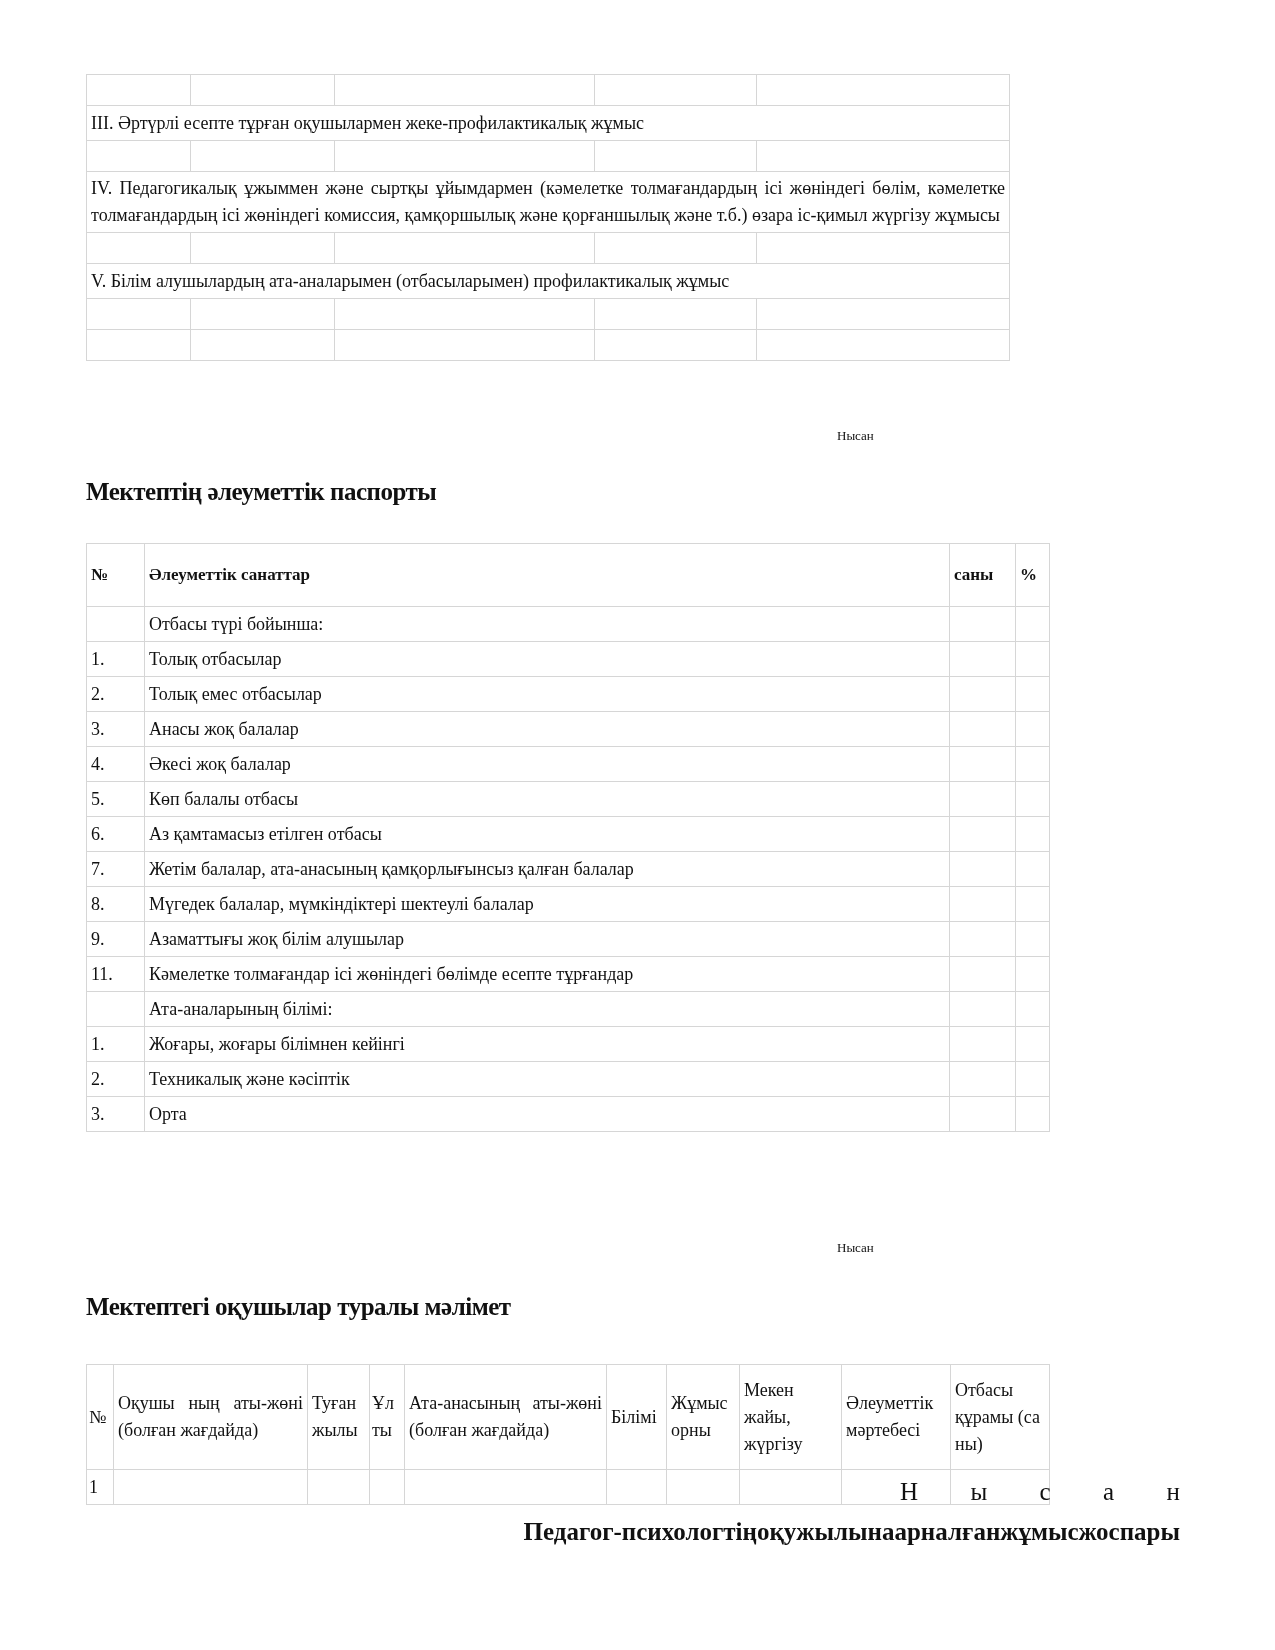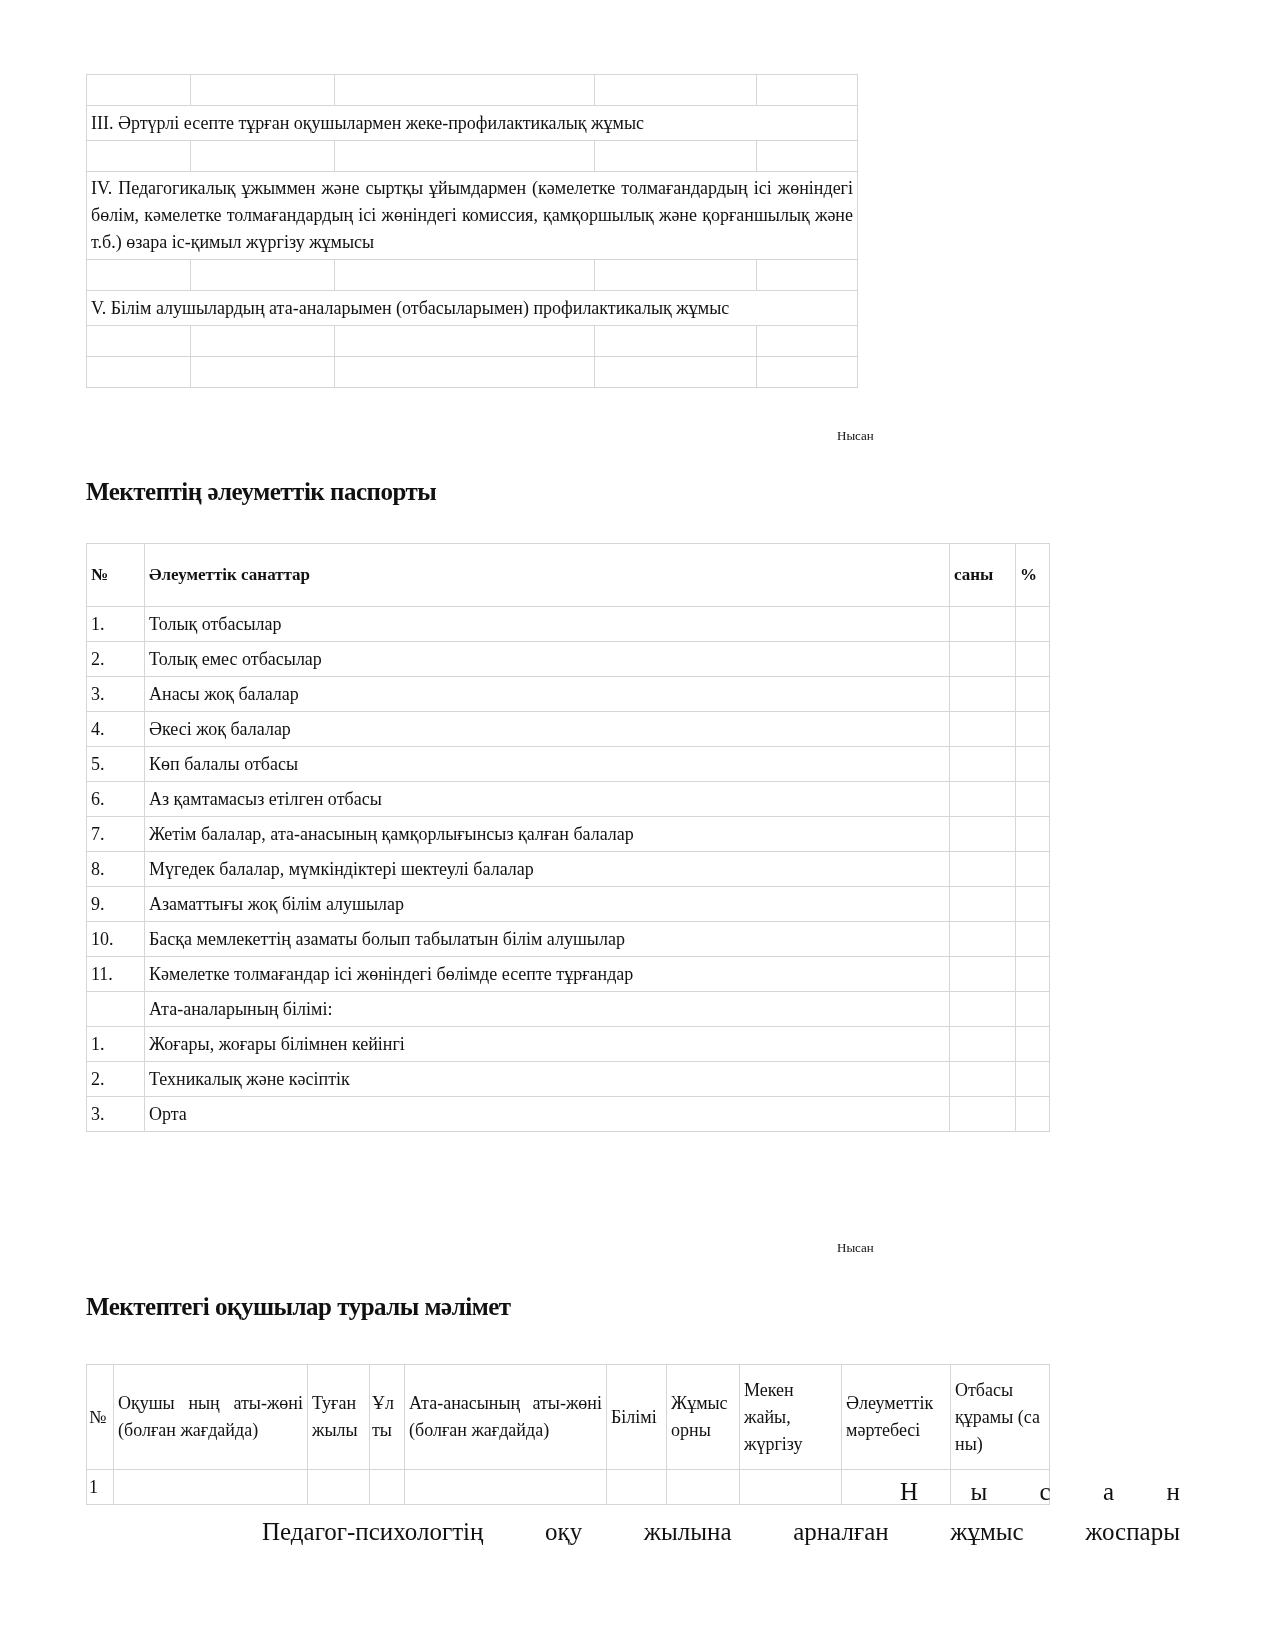--- a/index.html
+++ b/index.html
@@ -1,19 +1,19 @@
 <!DOCTYPE html>
 <html><head>
 <meta charset="utf-8">
 <style>
   html, body { margin: 0; padding: 0; background: #ffffff; }
   body { width: 1275px; height: 1650px; position: relative; font-family: "Liberation Serif", serif; color: #111; font-size: 18px; }
   table { border-collapse: collapse; position: absolute; }
   td, th { border: 1.5px solid #d6d6d6; padding: 0 4px; vertical-align: middle; font-weight: normal; text-align: left; }
-  .t1 { left: 86px; top: 74px; width: 772px; }
+  .t1 { left: 86px; top: 74px; width: 924px; }
   .t1 td { height: 30px; }
   .t1 .sec td { height: 34px; font-size: 18px; }
   .t1 .multi td { line-height: 27px; padding-top: 3px; padding-bottom: 3px; text-align: justify; }
   .label-right { position: absolute; font-size: 13px; }
   .heading { position: absolute; left: 86px; font-weight: bold; font-size: 25px; letter-spacing: -0.5px; text-align: right; }
   .t2 { left: 86px; top: 543px; width: 964px; }
   .t2 td { height: 34px; font-size: 18px; }
   .t2 .hdr td { height: 62px; font-weight: bold; font-size: 17px; }
   .t3 { left: 86px; top: 1364px; width: 964px; }
   .t3 td { font-size: 18px; line-height: 27px; }
@@ -94,20 +94,26 @@
   <tbody>
       <tr class="hdr">
     <td>№</td>
     <td>Әлеуметтік санаттар</td>
     <td>саны</td>
     <td>%</td>
   </tr>
   </tbody>
     <tbody id="sp-body">
       <tr>
+        <td></td>
+        <td>Отбасы түрі бойынша:</td>
+        <td></td>
+        <td></td>
+      </tr>
+      <tr>
         <td>1.</td>
         <td>Толық отбасылар</td>
         <td></td>
         <td></td>
       </tr>
       <tr>
         <td>2.</td>
         <td>Толық емес отбасылар</td>
         <td></td>
         <td></td>
@@ -144,26 +150,20 @@
       </tr>
       <tr>
         <td>8.</td>
         <td>Мүгедек балалар, мүмкіндіктері шектеулі балалар</td>
         <td></td>
         <td></td>
       </tr>
       <tr>
         <td>9.</td>
         <td>Азаматтығы жоқ білім алушылар</td>
-        <td></td>
-        <td></td>
-      </tr>
-      <tr>
-        <td>10.</td>
-        <td>Басқа мемлекеттің азаматы болып табылатын білім алушылар</td>
         <td></td>
         <td></td>
       </tr>
       <tr>
         <td>11.</td>
         <td>Кәмелетке толмағандар ісі жөніндегі бөлімде есепте тұрғандар</td>
         <td></td>
         <td></td>
       </tr>
       <tr>
@@ -241,21 +241,21 @@
 <div class="spaced" style="left:900px; top:1478px; width:280px; display:flex; justify-content:space-between;">
 
 <span>Н</span>
     <span>ы</span>
     <span>с</span>
     <span>а</span>
     <span>н</span>
   </div>
 
 <div class="spaced" style="left:262px; top:1518px; width:918px;">
-  <span id="next-title" style="display:flex; justify-content:space-between; width:100%;">
+  <span id="next-title" style="display:flex; justify-content:flex-end; width:100%;font-weight:bold;">
       <span>Педагог-психологтің</span>
       <span>оқу</span>
       <span>жылына</span>
       <span>арналған</span>
       <span>жұмыс</span>
       <span>жоспары</span>
     </span>
 </div>
 
 </body></html>

